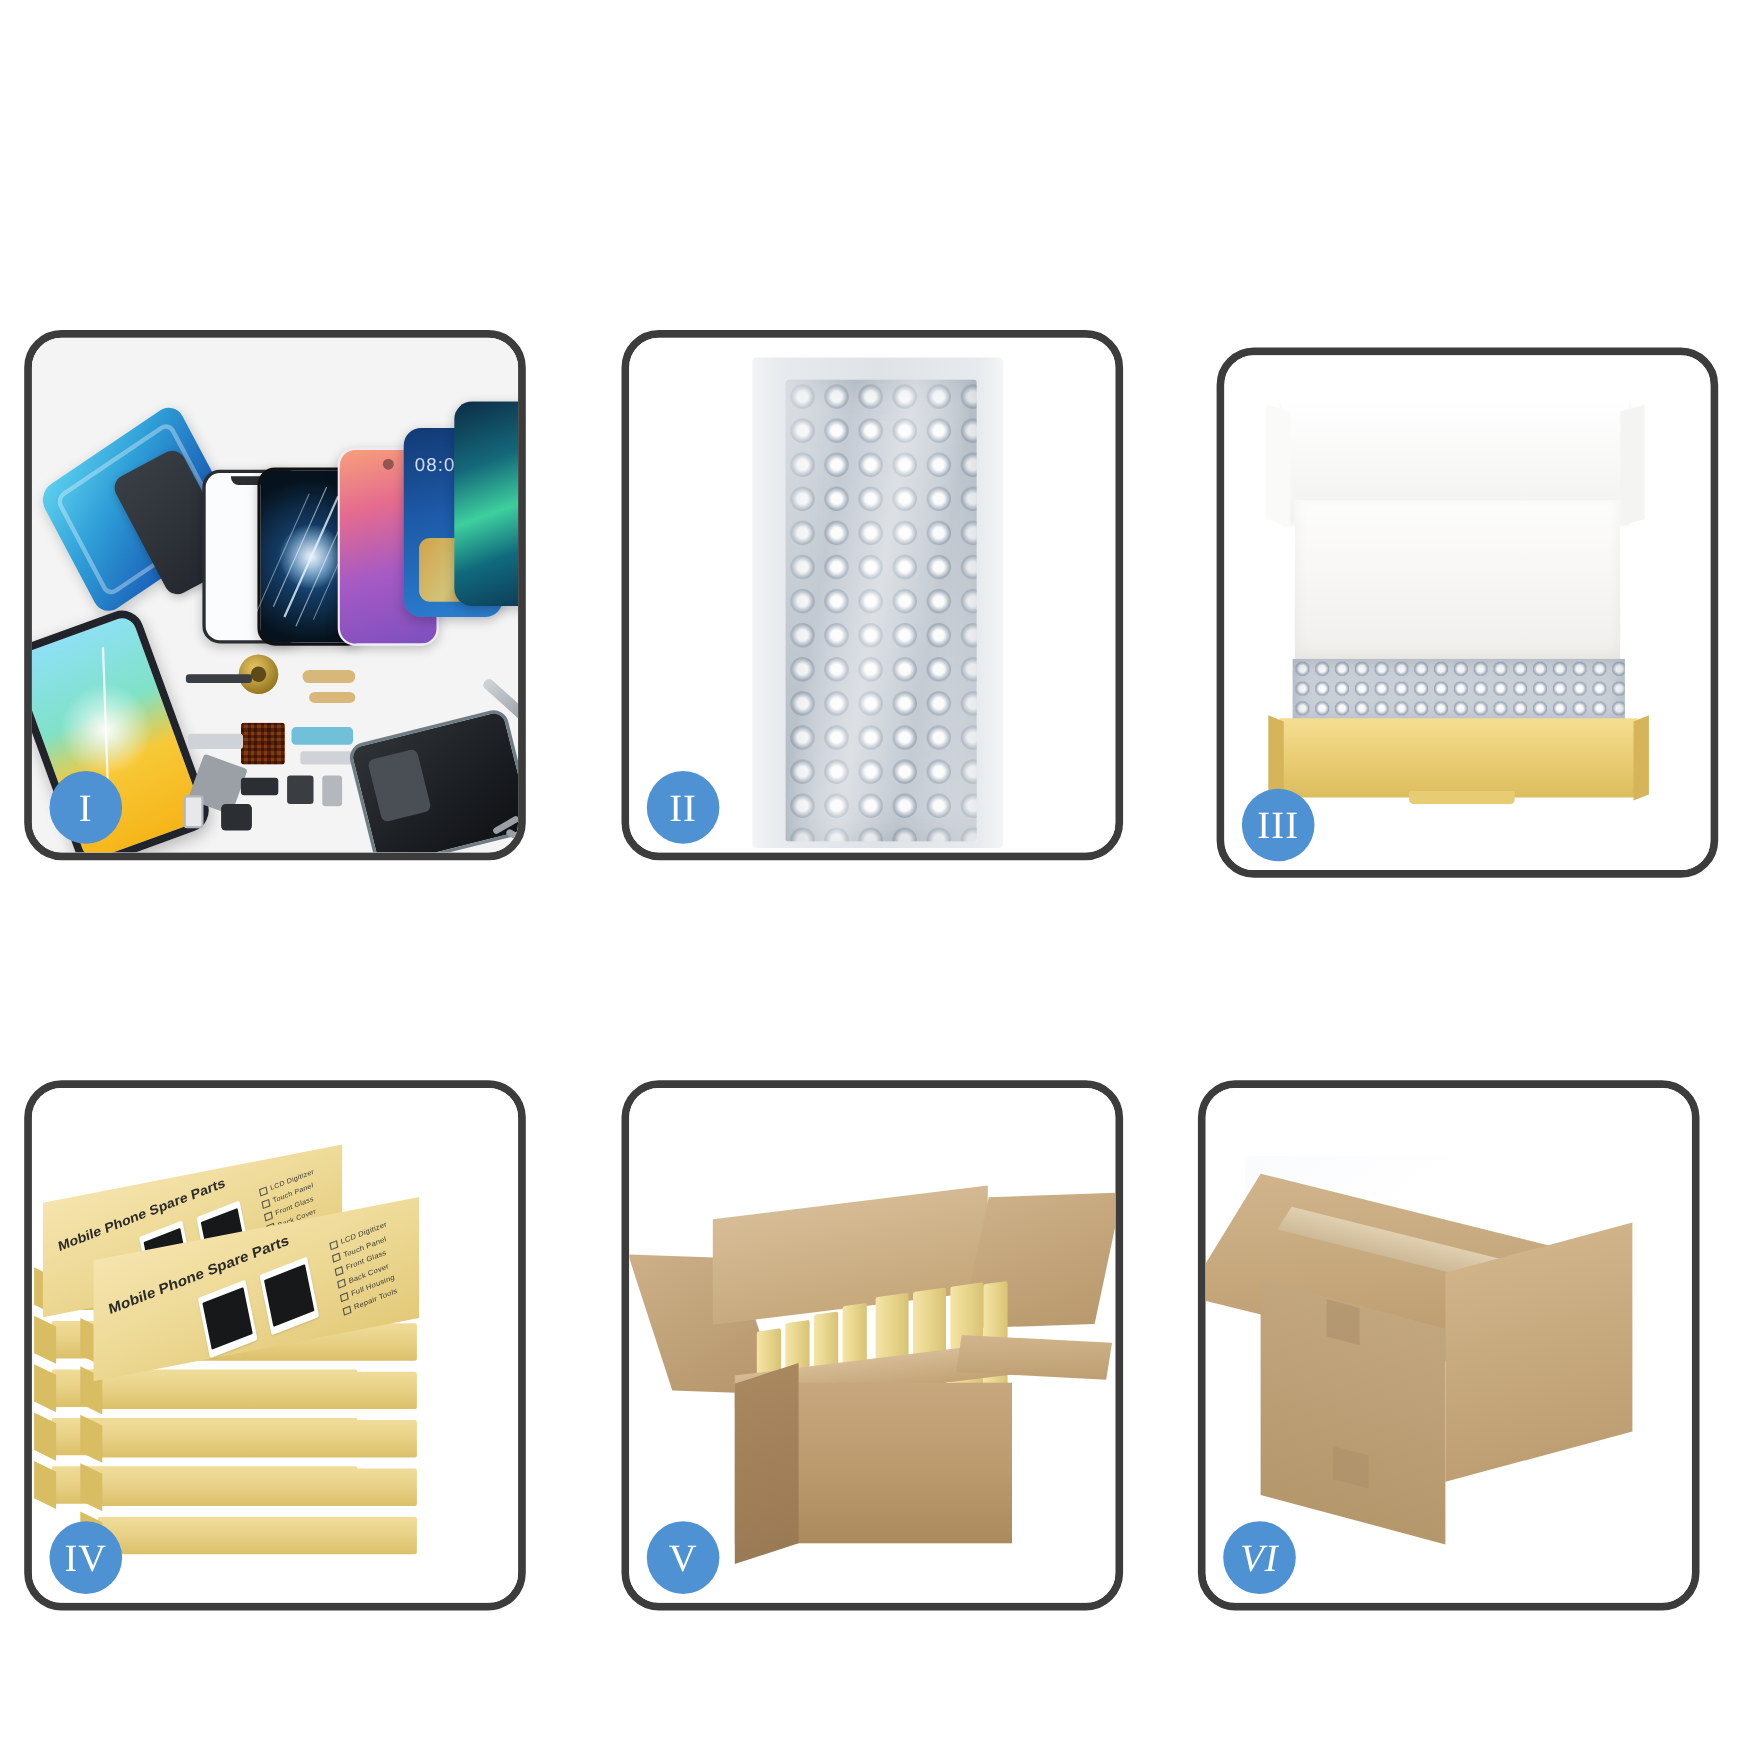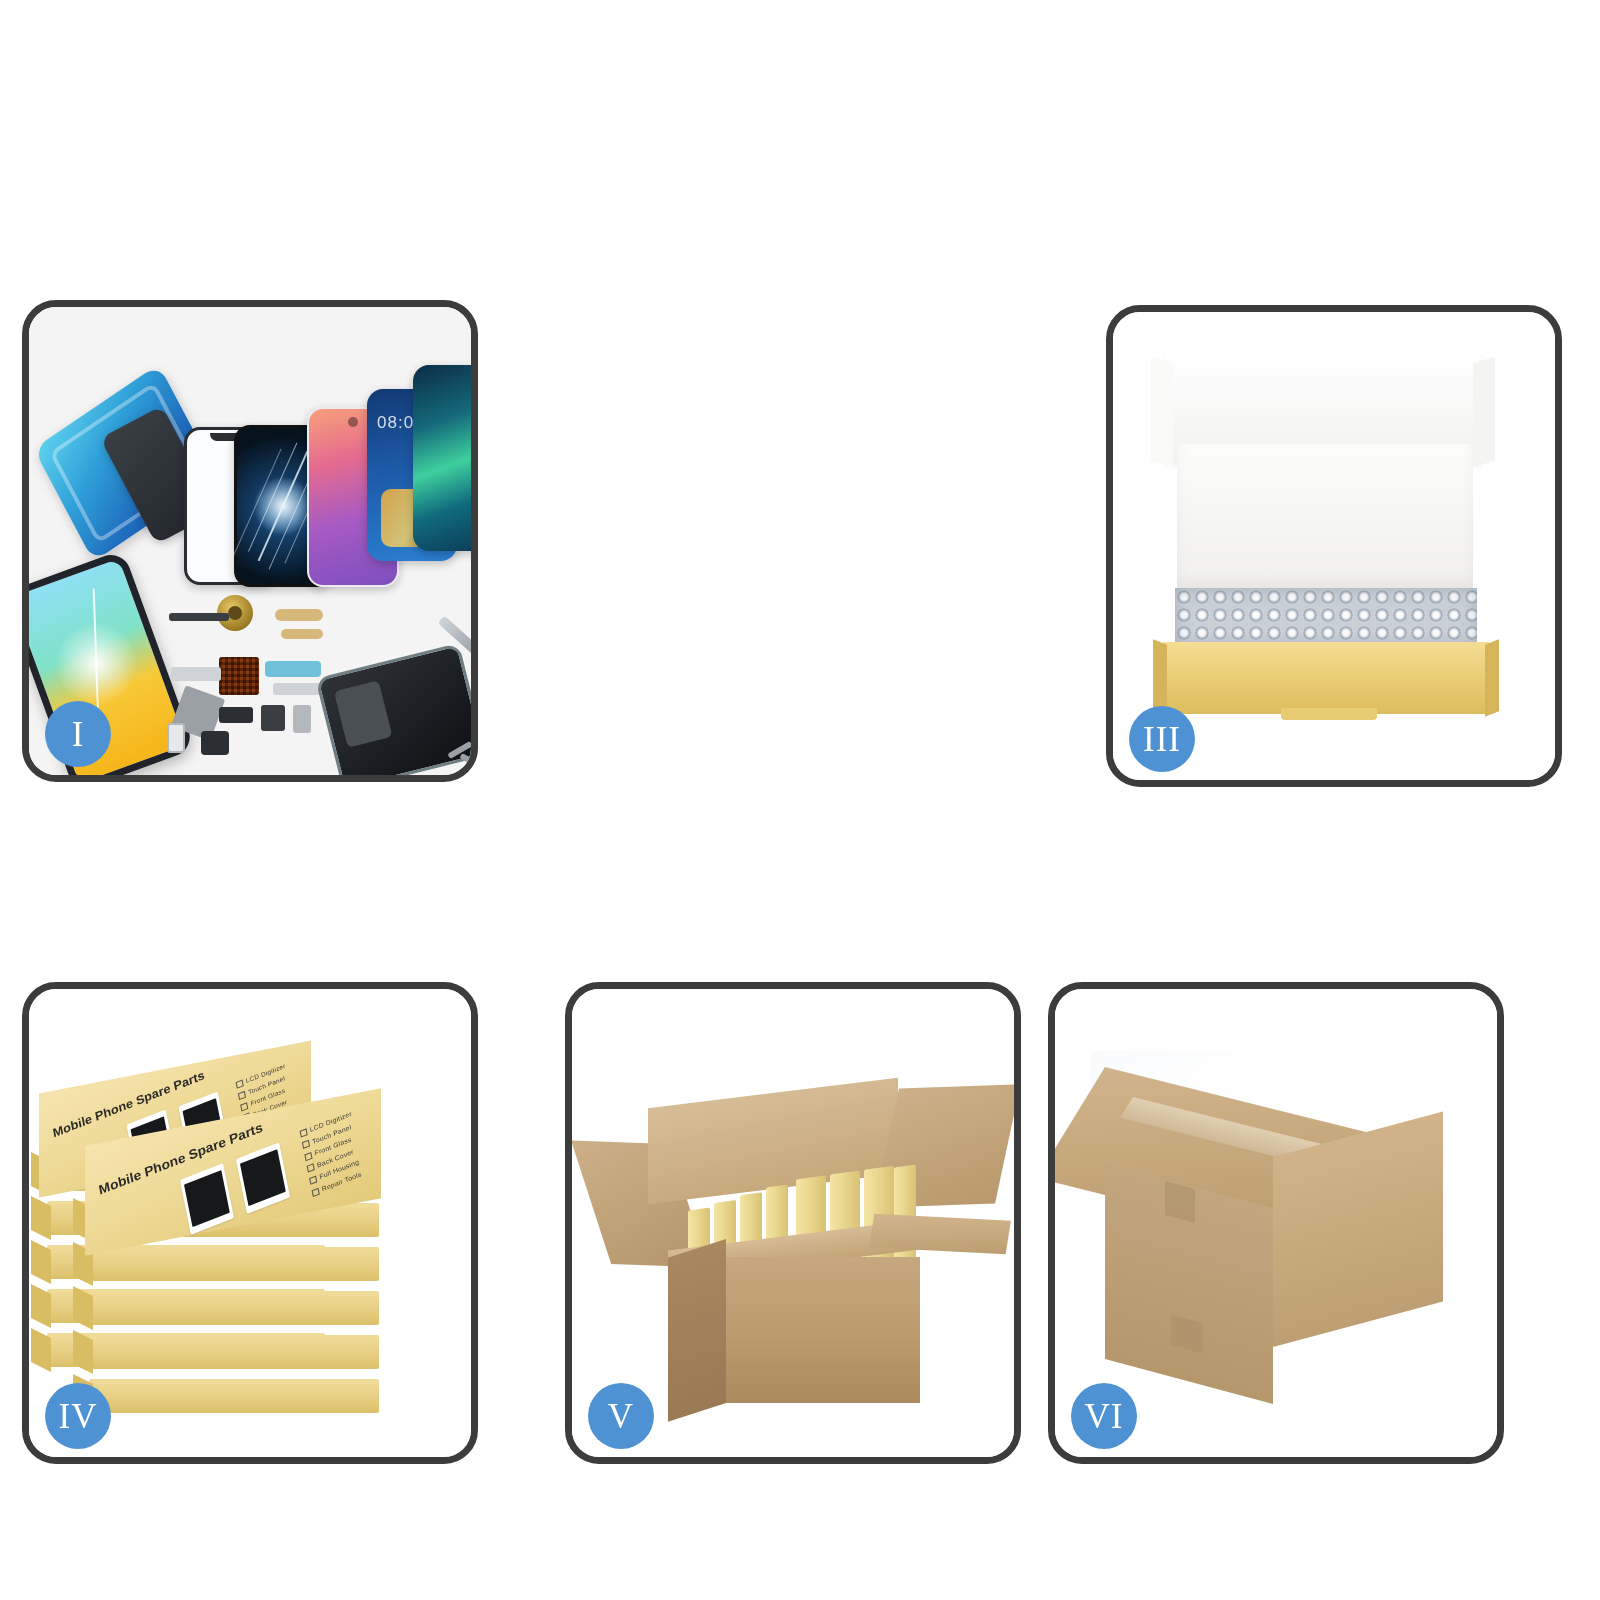--- a/index.html
+++ b/index.html
@@ -26,24 +26,24 @@
 
   
   .grid { position:absolute; left:0; top:0; width:1600px; height:1600px; }
   .panel {
     position:absolute; width:456px; height:482px;
     border:7px solid #3c3c3c; border-radius:34px;
     background:#ffffff; overflow:hidden;
   }
   .p1 { left:22px;   top:300px; }
   .p2 { left:565px;  top:300px; }
-  .p3 { left:1106px; top:305px; }
+  .p3 { left:1106px; top:316px; }
   .p4 { left:22px;   top:982px; }
   .p5 { left:565px;  top:982px; }
-  .p6 { left:1048px; top:982px; }
+  .p6 { left:1089px; top:982px;font-style:italic; }
 
   .stage { position:absolute; inset:0; overflow:hidden; }
 
   .badge {
     position:absolute; left:16px; bottom:8px;
     width:66px; height:66px; border-radius:50%;
     background:#4f92d4; color:#ffffff;
     font-family:"Liberation Serif", serif; font-size:35px;
     display:flex; align-items:center; justify-content:center;
     letter-spacing:1px; z-index:40; line-height:1;
@@ -406,20 +406,29 @@
           <div class="bit flex12"></div>
         </div>
         <div class="hous"></div>
         <div class="tweez"></div>
         <div class="screw1"></div>
         <div class="screw2"></div>
       </div>
       <div class="badge">I</div>
     </div>
 
+    <div class="panel p2">
+      <div class="stage">
+        <div class="pouch">
+          <div class="bubbles"></div>
+          <div class="sheen"></div>
+        </div>
+      </div>
+      <div class="badge">II</div>
+    </div>
 
     <div class="panel p3">
       <div class="stage">
         <div class="lid3"></div>
         <div class="inner3"></div>
         <div class="wrap3"></div>
         <div class="tray3"></div>
         <div class="tabs3"></div>
       </div>
       <div class="badge">III</div>

